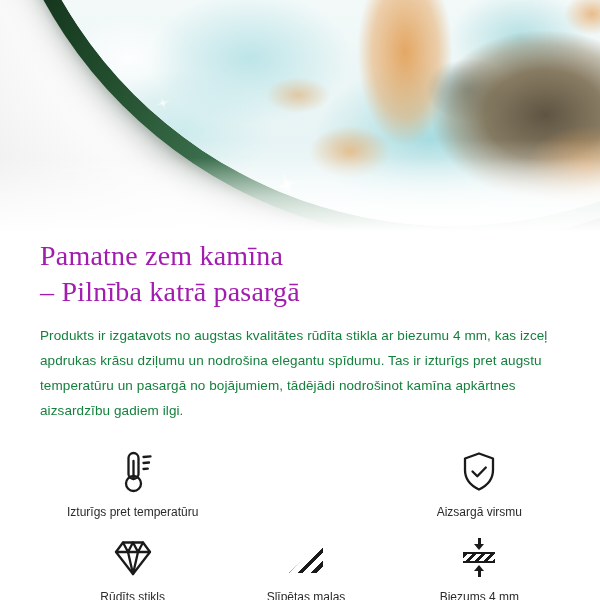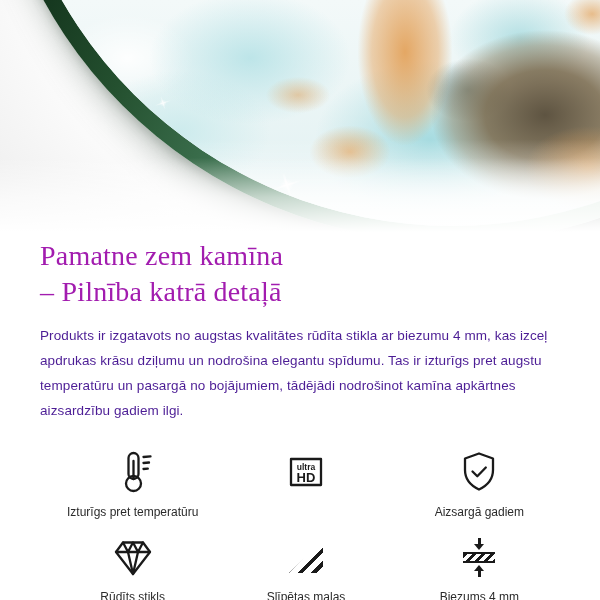--- a/index.html
+++ b/index.html
@@ -50,21 +50,21 @@
   .sparkle.small { left:148px; top:88px; transform:scale(0.55); opacity:0.85; }
   .hero-fade { position:absolute; inset:0;
     background: linear-gradient(to bottom, transparent 68%, rgba(255,255,255,0.65) 85%, #ffffff 100%); }
 
   
   .content { padding: 6px 28px 0 40px; }
   h1 { font-family:"Liberation Serif", serif; font-weight:400; color:#a21caf;
        font-size:28px; line-height:36px; letter-spacing:0.2px; }
   h1 span { display:block; }
   .desc { margin-top:13px; width:536px; font-size:13.5px; line-height:25px;
-          color:#4c1d95; letter-spacing:0.1px; }
+          color:#15803d; letter-spacing:0.1px; }
 
   
   .features { display:grid; grid-template-columns:repeat(3,1fr); row-gap:13px;
               margin-top:24px; padding:0 6px; }
   .feature { display:flex; flex-direction:column; align-items:center; }
   .icon-box { height:50px; display:flex; align-items:center; justify-content:center; }
   .feature-label { margin-top:8px; font-size:12px; color:#2b2b2b; text-align:center; }
   svg.ic { stroke:#1a1a1a; stroke-width:2.3; fill:none;
            stroke-linecap:round; stroke-linejoin:round; }
   svg.ic text { stroke:none; fill:#1a1a1a; font-family:"Liberation Sans", sans-serif; }
@@ -94,58 +94,51 @@
     </div>
   <div class="sparkle main">
       <span class="sparkle-core"></span>
     </div>
   <div class="hero-fade"></div>
 </div>
 
 <div class="content">
   <h1>
     <span>Pamatne zem kamīna</span>
-    <span>– Pilnība katrā detaļā</span>
+    <span>– Pilnība katrā pasargā</span>
   </h1>
   <p class="desc">Produkts ir izgatavots no augstas kvalitātes rūdīta stikla ar biezumu 4 mm, kas izceļ apdrukas krāsu dziļumu un nodrošina elegantu spīdumu. Tas ir izturīgs pret augstu temperatūru un pasargā no bojājumiem, tādējādi nodrošinot kamīna apkārtnes aizsardzību gadiem ilgi.</p>
 
   <div class="features">
 
     <div class="feature">
       <div class="icon-box">
         <svg class="ic" width="48" height="48" viewBox="0 0 48 48">
           <rect x="19.5" y="5" width="10" height="26" rx="5"></rect>
           <circle cx="24.5" cy="35.5" r="7.5"></circle>
           <line x1="24.5" y1="13" x2="24.5" y2="31"></line>
           <line x1="34.5" y1="9" x2="41.5" y2="8.4"></line>
           <line x1="34.5" y1="15" x2="40" y2="14.5"></line>
           <line x1="34.5" y1="21" x2="38.8" y2="20.6"></line>
         </svg>
       </div>
       <div class="feature-label">Izturīgs pret temperatūru</div>
     </div>
 
     <div class="feature">
-      <div class="icon-box">
-        <svg class="ic" width="48" height="48" viewBox="0 0 48 48">
-          <rect x="9" y="11" width="30" height="26"></rect>
-          <text x="24" y="21.5" text-anchor="middle" font-size="8.5" font-weight="600">ultra</text>
-          <text x="24" y="33.5" text-anchor="middle" font-size="13" font-weight="800">HD</text>
-        </svg>
-      </div>
     </div>
 
     <div class="feature">
       <div class="icon-box">
         <svg class="ic" width="48" height="48" viewBox="0 0 48 48">
           <path d="M24 5.5 L38 10.5 V22 C38 31 32.2 37.6 24 41.5 C15.8 37.6 10 31 10 22 V10.5 Z"></path>
           <path d="M17.5 23.5 L22.3 28.3 L30.8 19.5"></path>
         </svg>
       </div>
-      <div class="feature-label">Aizsargā gadiem</div>
+      <div class="feature-label">Aizsargā virsmu</div>
     </div>
 
     <div class="feature">
       <div class="icon-box">
         <svg class="ic" width="48" height="48" viewBox="0 0 48 48">
           <path d="M14 9.5 L34 9.5 L41 19 L24 41 L7 19 Z"></path>
           <path d="M14 9.5 L19 19 L24 9.5 L29 19 L34 9.5"></path>
           <line x1="7" y1="19" x2="41" y2="19"></line>
           <path d="M19 19 L24 41 L29 19"></path>
         </svg>

